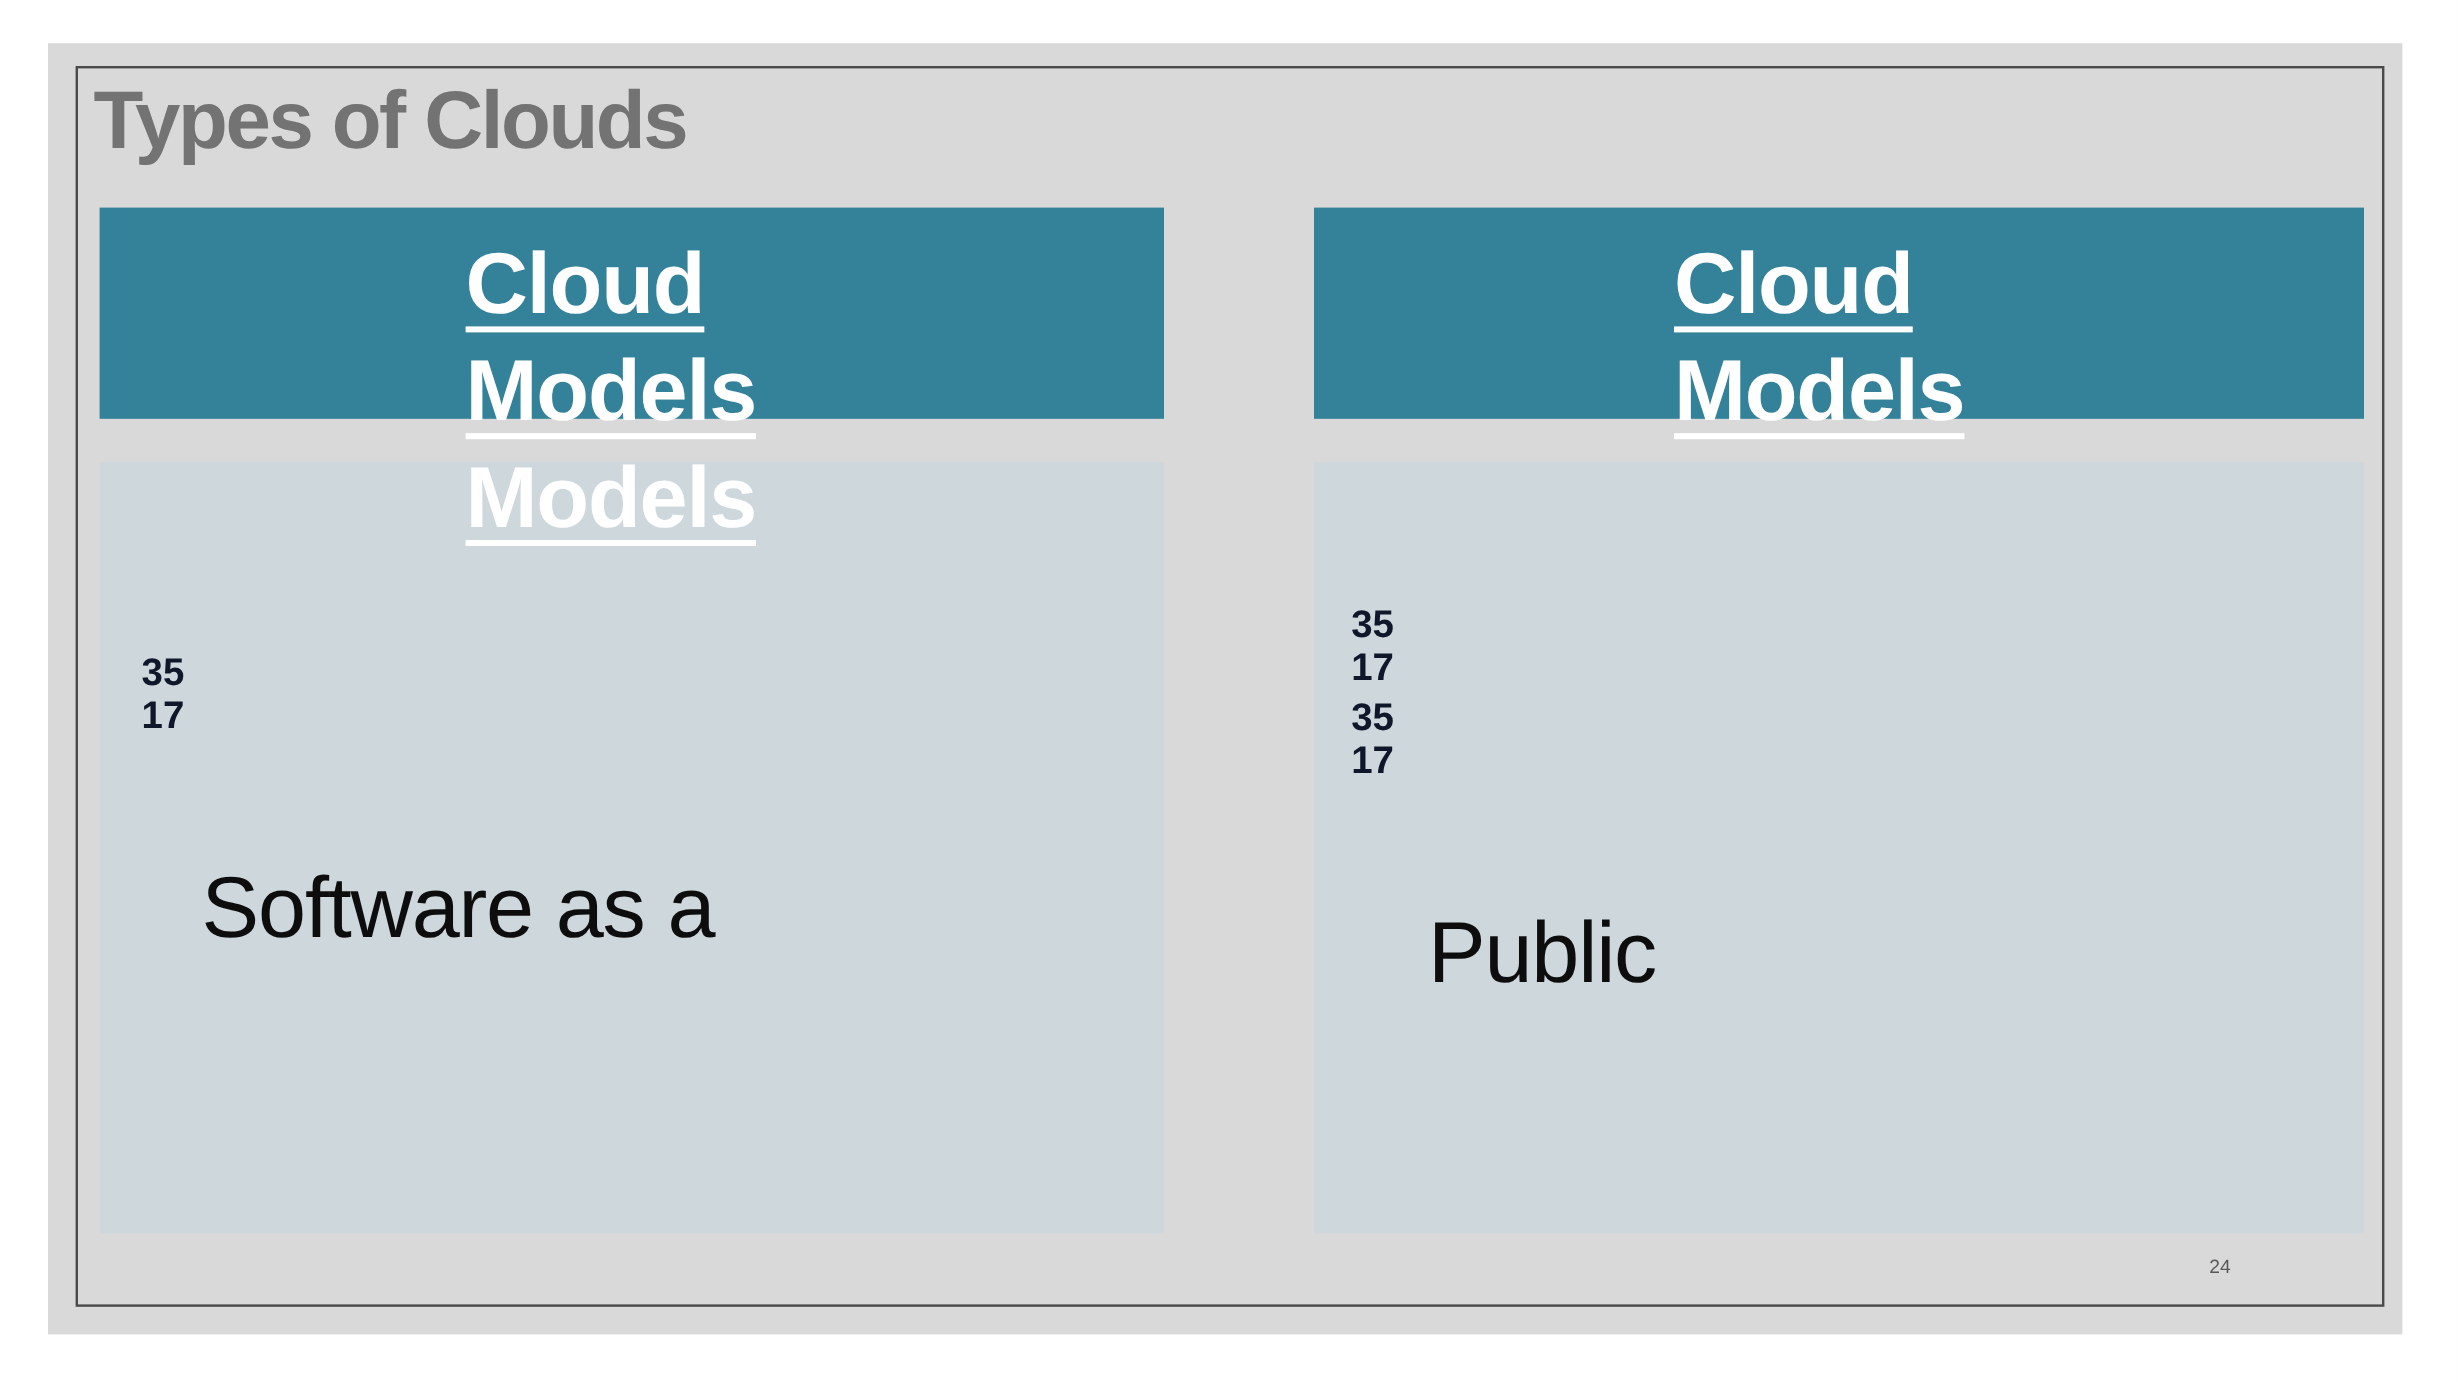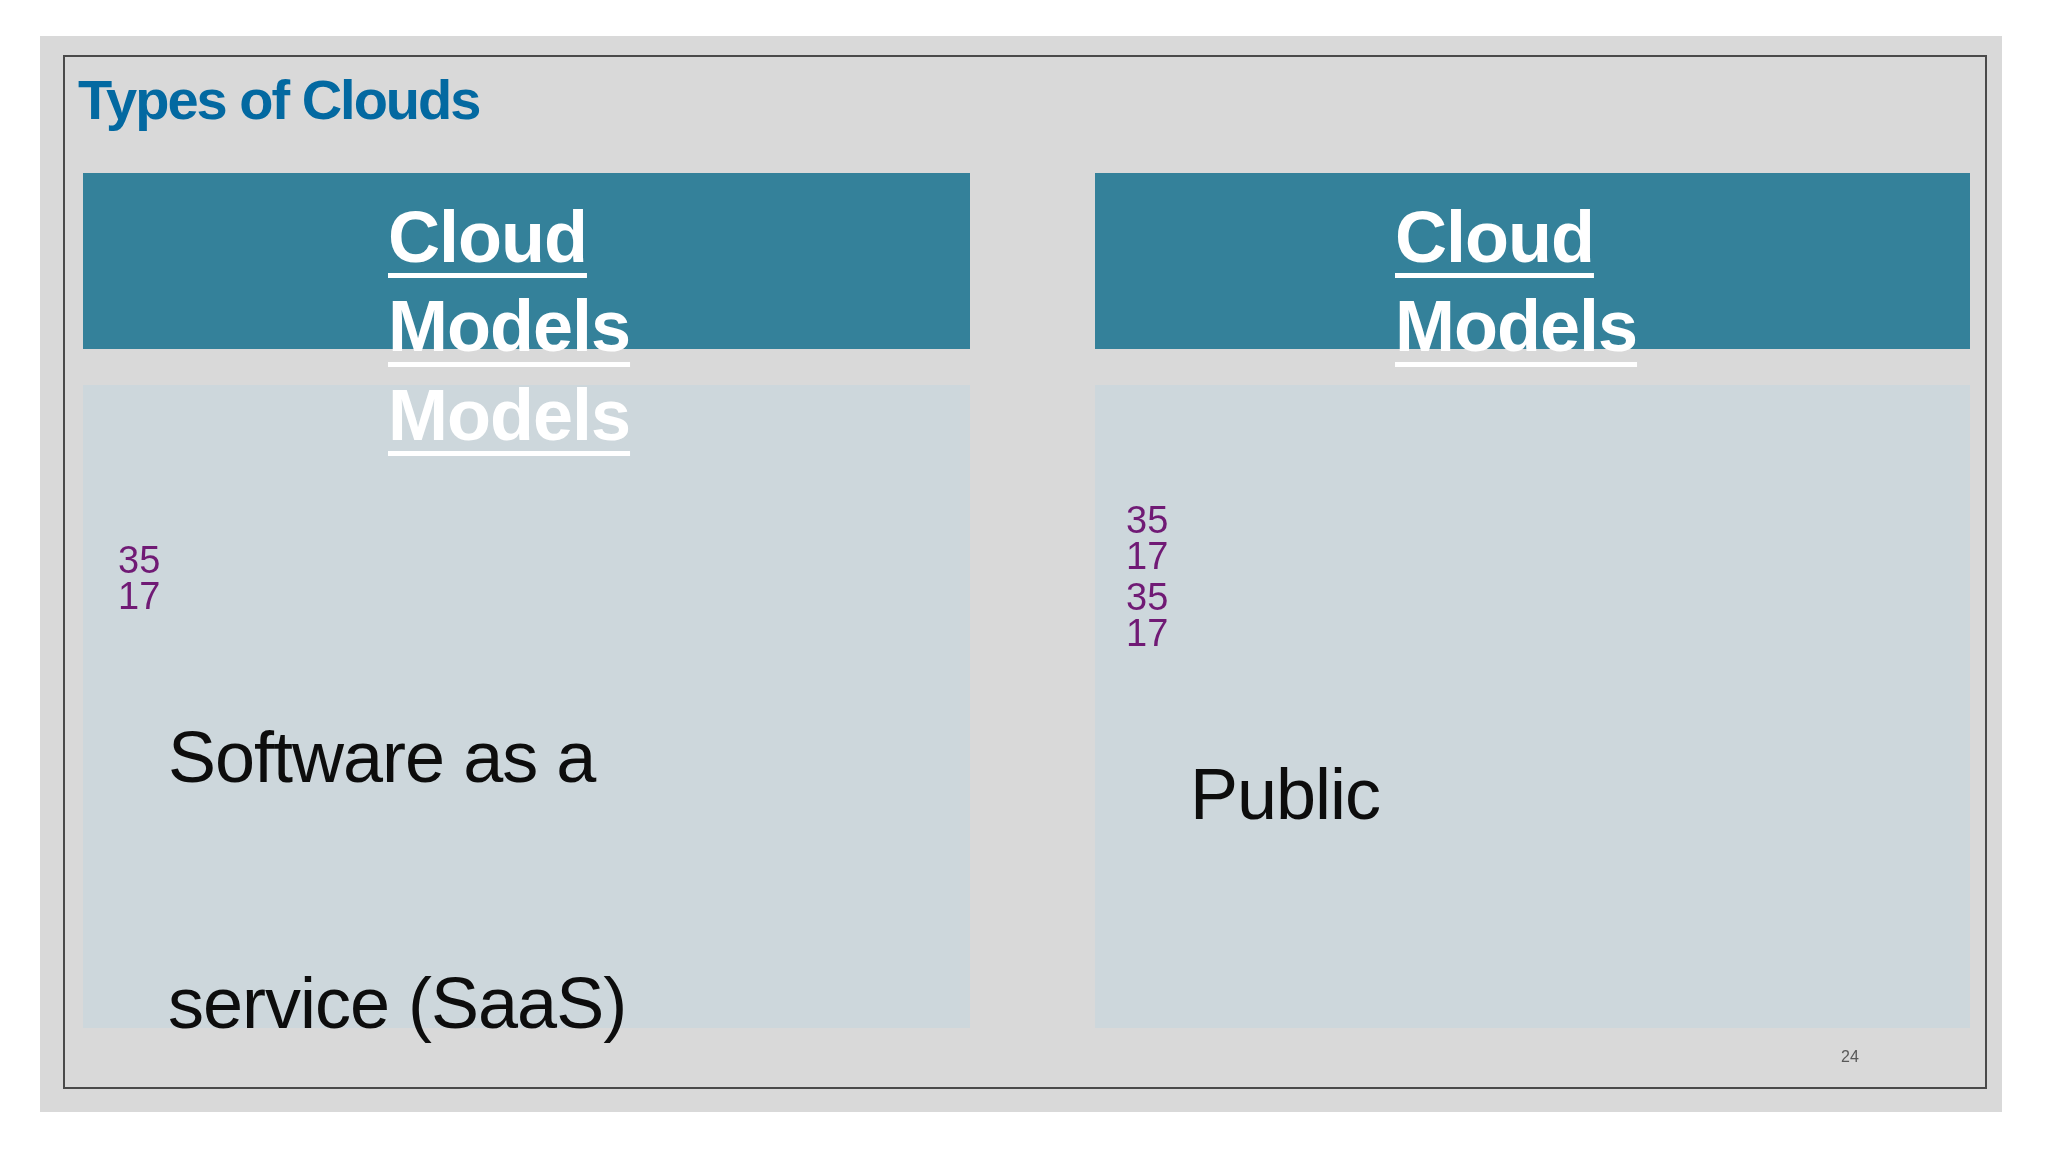--- a/index.html
+++ b/index.html
@@ -16,22 +16,22 @@
     background: #d9d9d9; z-index: 0;
   }
   .slide-border {
     position: absolute; left: 63px; top: 55px;
     width: 1924px; height: 1034px;
     border: 2px solid #4a4a4a; box-sizing: border-box;
     z-index: 1;
   }
   .slide-title {
     position: absolute; left: 78px; top: 56px; margin: 0;
-    font-size: 56px; line-height: 88px; font-weight: bold;
-    letter-spacing: -2px; color: #0369a1; z-index: 3;
+    font-size: 68px; line-height: 88px; font-weight: bold;
+    letter-spacing: -2px; color: #737373; z-index: 3;
     white-space: nowrap;
   }
   .panel { position: absolute; top: 385px; height: 643px; background: #cdd7dc; z-index: 2; }
   .panel-left  { left: 83px;   width: 887px; }
   .panel-right { left: 1095px; width: 875px; }
   .header-box { position: absolute; top: 173px; height: 176px; background: #34819a; z-index: 3; overflow: visible; }
   .header-box-left  { left: 83px;   width: 887px; }
   .header-box-right { left: 1095px; width: 875px; }
   .header-text {
     padding-top: 20px; font-weight: bold; color: #ffffff;
@@ -47,22 +47,22 @@
     text-underline-offset: 11px;
   }
   .bullet-list { position: absolute; z-index: 4; color: #0d0d0d; }
   .list-left  { left: 118px;  top: 552px; width: 900px; }
   .list-right { left: 1126px; top: 512px; width: 860px; }
   .bullet-item { display: flex; align-items: flex-start; }
   .list-left  .bullet-item { margin-bottom: 6px; }
   .list-right .bullet-item { margin-bottom: 15px; }
   .bullet-glyph {
     flex: none;
-    font-size: 38px; line-height: 36px; letter-spacing: 0;
-    margin-top: -10px; color: #701a75;
+    font-size: 32px; line-height: 36px; letter-spacing: 0;
+    margin-top: -10px; color: #0f172a; font-weight: bold;
   }
   .list-left  .bullet-glyph { width: 50px; }
   .list-right .bullet-glyph { width: 64px; }
   .item-text {
     font-size: 72px; line-height: 82px; letter-spacing: -1px;
     white-space: pre-wrap; color: #0d0d0d;
   }
   .page-number {
     position: absolute; left: 1828px; top: 1044px; width: 44px;
     font-size: 16px; line-height: 26px; text-align: center;
@@ -98,21 +98,20 @@
   </div>
 
   <div class="bullet-list list-left">
     <div class="bullet-item">
       <div class="bullet-glyph">
         <div>35</div>
         <div>17</div>
       </div>
       <div class="item-text">
         <div>Software as a</div>
-        <div>service (SaaS)</div>
       </div>
     </div>
 
   </div>
 
   <div class="bullet-list list-right">
     <div class="bullet-item">
       <div class="bullet-glyph">
         <div>35</div>
         <div>17</div>

